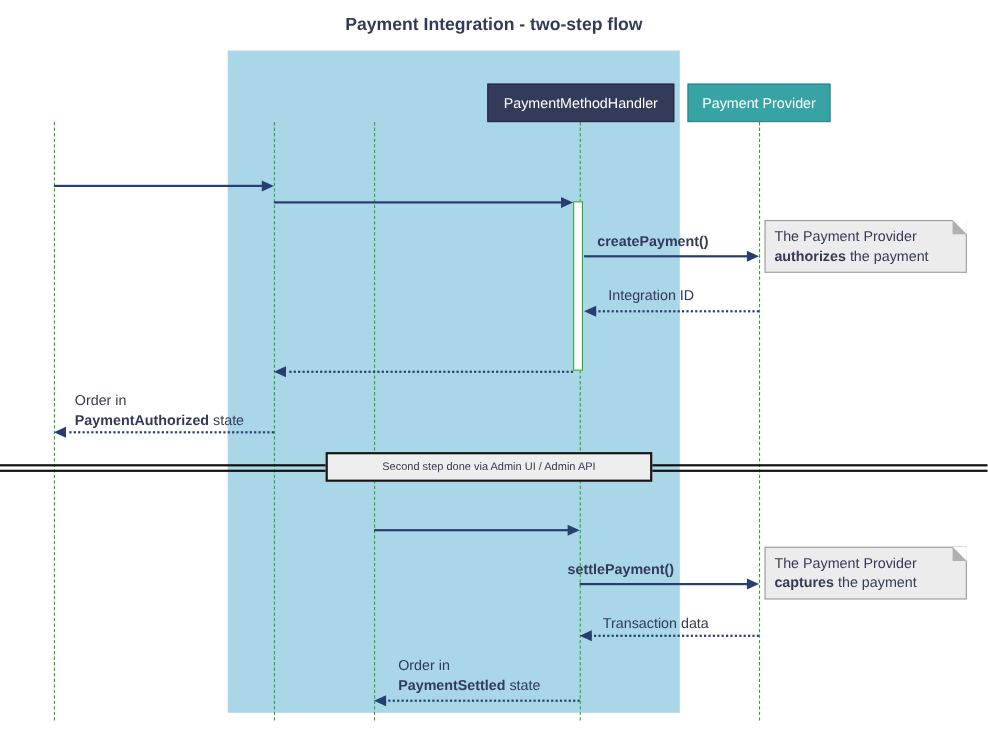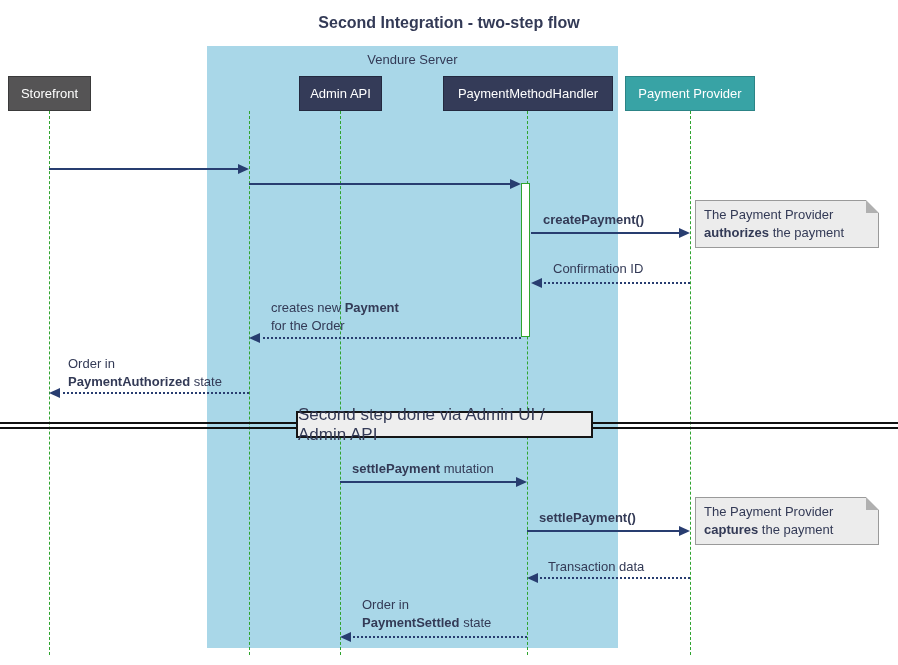--- a/index.html
+++ b/index.html
@@ -34,41 +34,38 @@
   }
   .note::after {
     content:""; position:absolute; top:-1px; right:-1px;
     border-style:solid; border-width:0 13px 13px 0;
     border-color:transparent #ffffff #B0B0B0 transparent;
   }
   .divider-lines { position:absolute; left:0; top:422px; width:898px; height:3px; border-top:2px solid #111111; border-bottom:2px solid #111111; z-index:2; }
   .divider-box {
     position:absolute; left:296px; top:411px; width:297px; height:27px; background:#EEEEEE;
     border:2px solid #151515; display:flex; align-items:center; justify-content:center;
-    font-size:17px; color:#333A56; z-index:3; box-sizing:border-box;
+    font-size:10px; color:#333A56; z-index:3; box-sizing:border-box;
   }
 </style>
 </head>
 <body>
 
 <div class="canvas">
 
-  <div class="title">Second Integration - two-step flow</div>
+  <div class="title">Payment Integration - two-step flow</div>
 
   <div class="server-box"></div>
-  <div class="server-label">Vendure Server</div>
 
   <div class="lifeline" style="left:49px"></div>
   <div class="lifeline" style="left:249px"></div>
   <div class="lifeline" style="left:340px"></div>
   <div class="lifeline" style="left:527px"></div>
   <div class="lifeline" style="left:690px"></div>
 
-  <div class="participant p-gray" style="left:8px;   width:83px">Storefront</div>
-  <div class="participant p-navy" style="left:299px; width:83px">Admin API</div>
   <div class="participant p-navy" style="left:443px; width:170px">PaymentMethodHandler</div>
   <div class="participant p-teal" style="left:625px; width:130px">Payment Provider</div>
 
   <div class="activation"></div>
 
   <div class="arrow-line" style="left:49px; top:168px; width:191px"></div>
   <div class="arrow-head head-right" style="left:238px; top:164px"></div>
 
   <div class="arrow-line" style="left:249px; top:183px; width:263px"></div>
   <div class="arrow-head head-right" style="left:510px; top:179px"></div>
@@ -78,49 +75,42 @@
   </div>
   <div class="arrow-line" style="left:531px; top:232px; width:150px"></div>
   <div class="arrow-head head-right" style="left:679px; top:228px"></div>
 
   <div class="note" style="top:200px">
     <span>The Payment Provider</span><br>
     <b>authorizes</b><span> the payment</span>
   </div>
 
   <div class="msg-label" style="left:553px; top:260px">
-    <span>Confirmation ID</span>
+    <span>Integration ID</span>
   </div>
   <div class="arrow-line dotted" style="left:540px; top:282px; width:150px"></div>
   <div class="arrow-head head-left" style="left:531px; top:278px"></div>
 
-  <div class="msg-label" style="left:271px; top:299px">
-    <span>creates new </span><b>Payment</b><br>
-    <span>for the Order</span>
-  </div>
   <div class="arrow-line dotted" style="left:258px; top:337px; width:263px"></div>
   <div class="arrow-head head-left" style="left:249px; top:333px"></div>
 
   <div class="msg-label" style="left:68px; top:355px">
     <span>Order in</span><br>
     <b>PaymentAuthorized</b><span> state</span>
   </div>
   <div class="arrow-line dotted" style="left:58px; top:392px; width:191px"></div>
   <div class="arrow-head head-left" style="left:49px; top:388px"></div>
 
   <div class="divider-lines"></div>
   <div class="divider-box">Second step done via Admin UI / Admin API</div>
 
-  <div class="msg-label" style="left:352px; top:460px">
-    <b>settlePayment</b><span> mutation</span>
-  </div>
   <div class="arrow-line" style="left:340px; top:481px; width:178px"></div>
   <div class="arrow-head head-right" style="left:516px; top:477px"></div>
 
-  <div class="msg-label" style="left:539px; top:509px">
+  <div class="msg-label" style="left:516px; top:509px">
     <b>settlePayment()</b>
   </div>
   <div class="arrow-line" style="left:527px; top:530px; width:154px"></div>
   <div class="arrow-head head-right" style="left:679px; top:526px"></div>
 
   <div class="note" style="top:497px">
     <span>The Payment Provider</span><br>
     <b>captures</b><span> the payment</span>
   </div>
 

